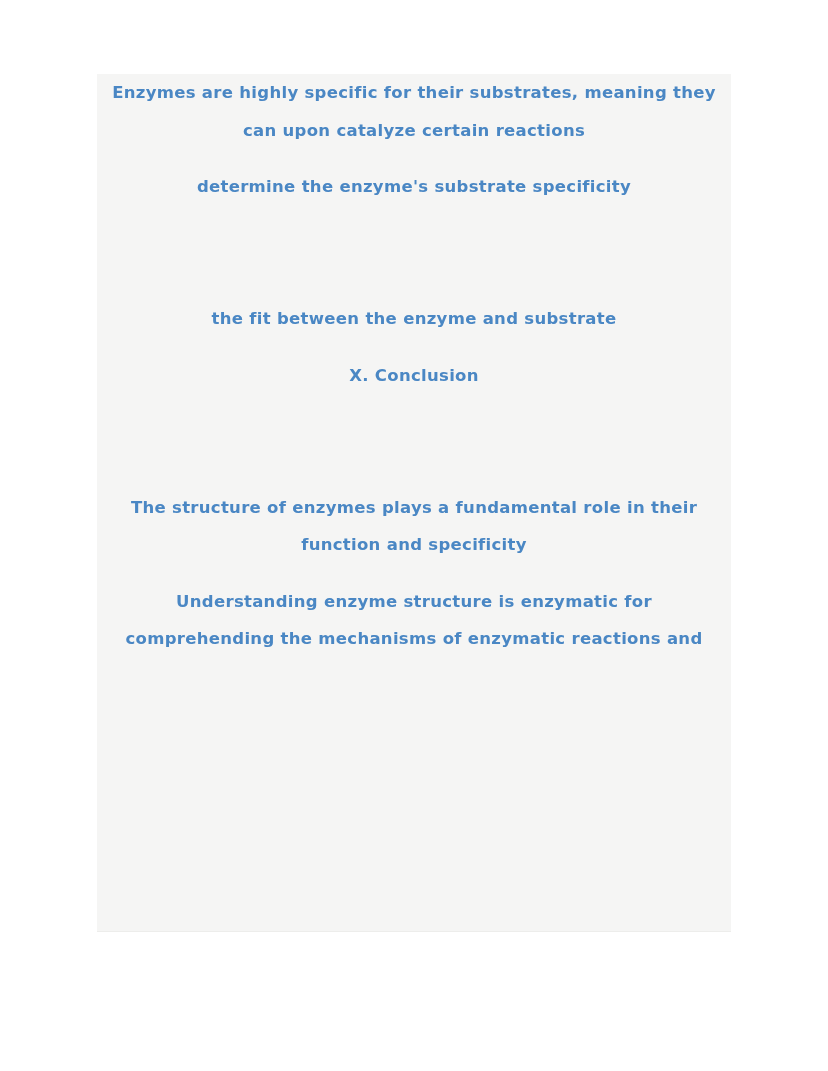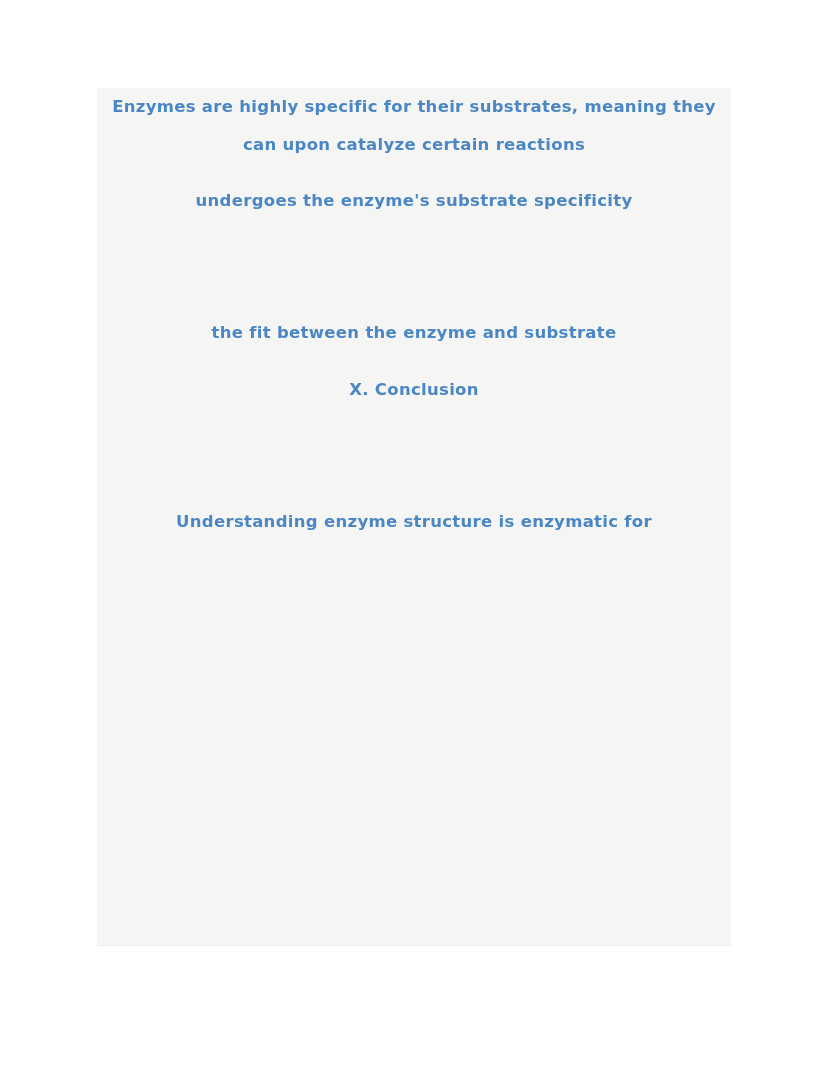--- a/index.html
+++ b/index.html
@@ -18,21 +18,21 @@
     position: relative;
     width: 828px;
     height: 1071px;
     background: var(--page-bg);
     overflow: hidden;
     font-family: "DejaVu Sans", "Liberation Sans", sans-serif;
   }
   .content-panel {
     position: absolute;
     left: 97px;
-    top: 88px;
+    top: 74px;
     width: 634px;
     height: 858px;
     background: var(--panel-bg);
     border-bottom: 1px solid var(--panel-edge);
     color: var(--text-color);
     text-align: center;
     font-size: 16.5px;
     font-weight: 600;
     letter-spacing: 0.3px;
   }
@@ -49,40 +49,45 @@
 
 <div class="canvas">
   <div class="content-panel">
 
     <div class="block">
       <div class="line">Enzymes are highly specific for their substrates, meaning they</div>
       <div class="line">can upon catalyze certain reactions</div>
     </div>
 
     <div class="block">
-      <div class="line">undergoes the enzyme's substrate specificity</div>
+      <div class="line">determine the enzyme's substrate specificity</div>
     </div>
 
 
     <div class="block">
       <div class="blank-line"></div>
     </div>
 
 
     <div class="block">
       <div class="line">the fit between the enzyme and substrate</div>
     </div>
 
     <div class="block">
       <div class="line">X. Conclusion</div>
     </div>
 
     <div class="block">
       <div class="blank-line"></div>
     </div>
 
+    <div class="block">
+      <div class="line">The structure of enzymes plays a fundamental role in their</div>
+      <div class="line">function and specificity</div>
+    </div>
 
     <div class="block">
       <div class="line">Understanding enzyme structure is enzymatic for</div>
+      <div class="line">comprehending the mechanisms of enzymatic reactions and</div>
     </div>
 
   </div>
 </div>
 
 </body></html>

